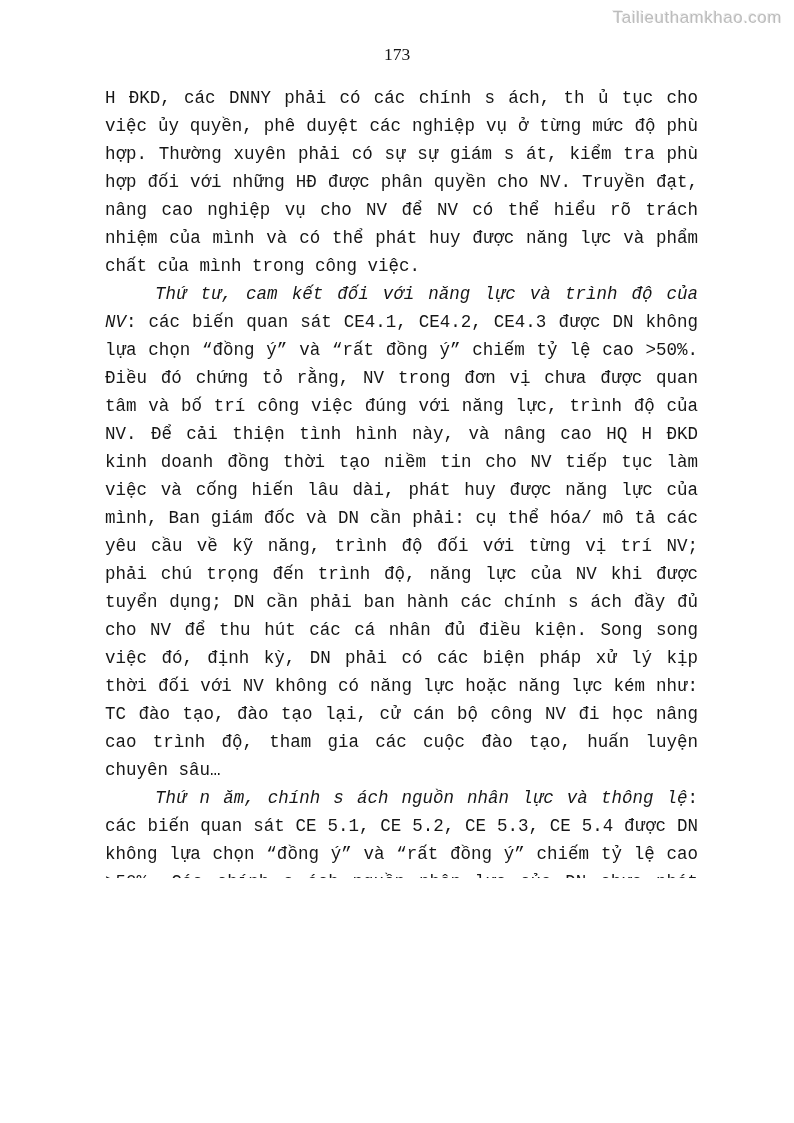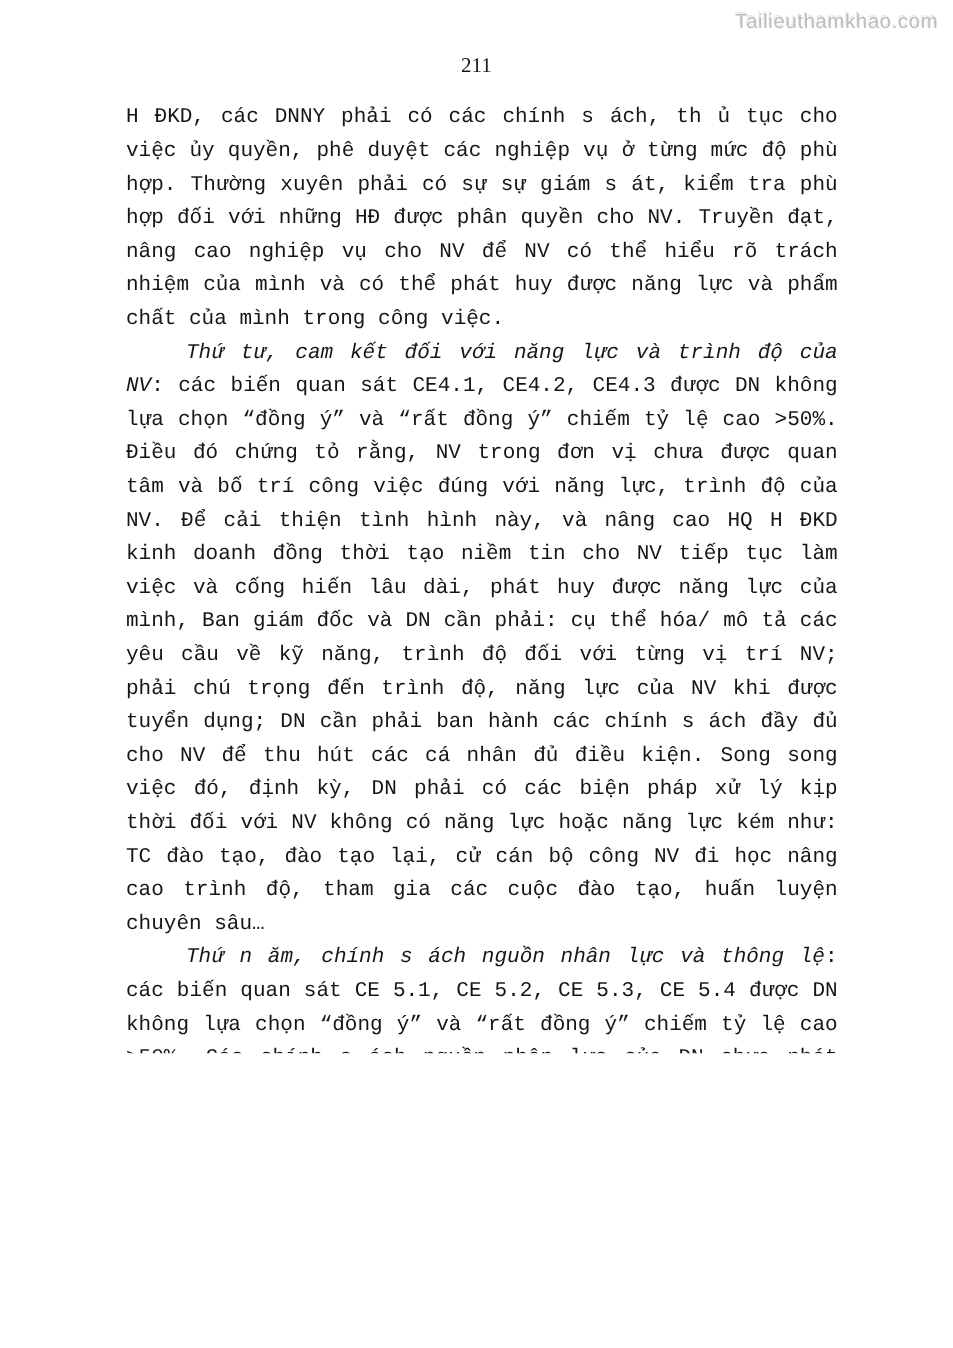--- a/index.html
+++ b/index.html
@@ -64,21 +64,21 @@
     text-align: right;
   }
 </style>
 </head>
 <body>
 
 <div class="page">
 
   <div class="watermark">Tailieuthamkhao.com</div>
 
-  <div class="page-number">211</div>
+  <div class="page-number">173</div>
 
   <div class="content">
 
     <p class="no-indent">H ĐKD, các DNNY phải có các chính s ách, th ủ tục cho việc ủy quyền, phê duyệt các nghiệp vụ ở từng mức độ phù hợp. Thường xuyên phải có sự sự giám s át, kiểm tra phù hợp đối với những HĐ được phân quyền cho NV. Truyền đạt, nâng cao nghiệp vụ cho NV để NV có thể hiểu rõ trách nhiệm của mình và có thể phát huy được năng lực và phẩm chất của mình trong công việc.</p>
 
     <p><span class="lead-italic">Thứ tư, cam kết đối với năng lực và trình độ của NV</span><span>: các biến quan sát CE4.1, CE4.2, CE4.3 được DN không lựa chọn “đồng ý” và “rất đồng ý” chiếm tỷ lệ cao &gt;50%. Điều đó chứng tỏ rằng, NV trong đơn vị chưa được quan tâm và bố trí công việc đúng với năng lực, trình độ của NV. Để cải thiện tình hình này, và nâng cao HQ H ĐKD kinh doanh đồng thời tạo niềm tin cho NV tiếp tục làm việc và cống hiến lâu dài, phát huy được năng lực của mình, Ban giám đốc và DN cần phải: cụ thể hóa/ mô tả các yêu cầu về kỹ năng, trình độ đối với từng vị trí NV; phải chú trọng đến trình độ, năng lực của NV khi được tuyển dụng; DN cần phải ban hành các chính s ách đầy đủ cho NV để thu hút các cá nhân đủ điều kiện. Song song việc đó, định kỳ, DN phải có các biện pháp xử lý kịp thời đối với NV không có năng lực hoặc năng lực kém như: TC đào tạo, đào tạo lại, cử cán bộ công NV đi học nâng cao trình độ, tham gia các cuộc đào tạo, huấn luyện chuyên sâu…</span></p>
 
     <p><span class="lead-italic">Thứ n ăm, chính s ách nguồn nhân lực và thông lệ</span><span>: các biến quan sát CE 5.1, CE 5.2, CE 5.3, CE 5.4 được DN không lựa chọn “đồng ý” và “rất đồng ý” chiếm tỷ lệ cao &gt;50%. Các chính s ách nguồn nhân lực của DN chưa phát huy được tối đa. Để nâng cao HQ H ĐKD của DN, ban giám đốc và DN cần: Quy định trách nhiệm báo cáo thông qua thiết lập cơ cấu  TC, phân định trách nhiệm và quyền hạn rõ ràng hơn; DN phải ban hành các chính s ách và tiêu chuẩn cho việc tuyển dụng, đào tạo, ĐG, đề bạt, khen thưởng, và sa thải NV phù hợp và rõ ràng. Việc ĐG và xếp loại phải được trao đổi và phản hồi đến từng cá nhân cụ thể và chi tiết và soát xét định kỳ, thường xuyên hơn.</span></p>
 
     <h3 class="sub-heading">5.3.2.2. ĐG RR</h3>

